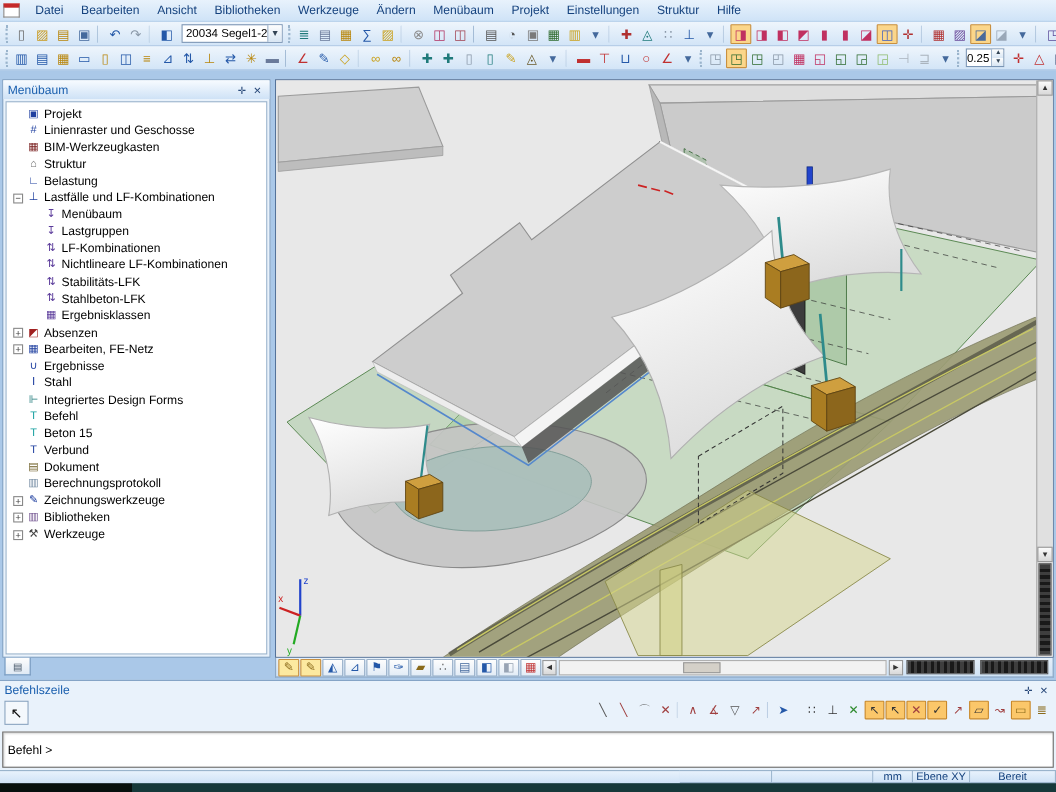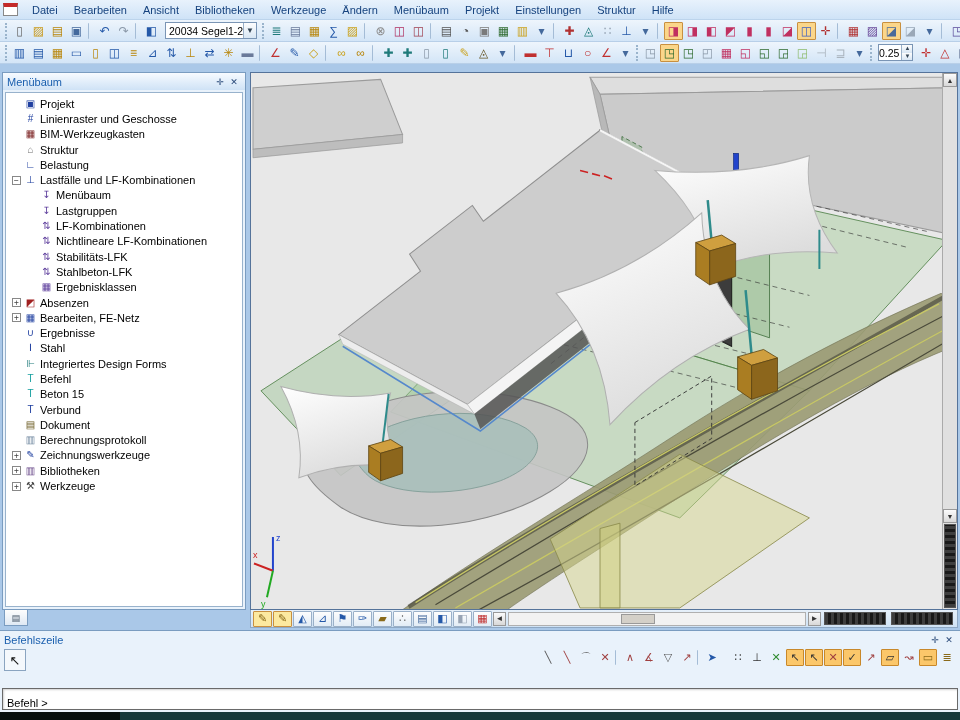--- a/index.html
+++ b/index.html
@@ -90,22 +90,22 @@
   .cmd-head .sp{flex:1;}
   .cmd-body{flex:1;display:flex;align-items:flex-start;padding:2px;}
   .cursor-btn{width:22px;height:22px;background:#f4f8fc;border:1px solid #8aa4c0;
               display:flex;align-items:center;justify-content:center;font-size:13px;color:#111;}
   .cmd-body .sp{flex:1;}
   .snapbar{display:flex;align-items:center;gap:1px;}
   .snap-btn{width:18px;height:17px;display:flex;align-items:center;justify-content:center;
             font-size:11px;border:1px solid transparent;border-radius:1px;}
   .snap-btn.active{background:#fbc76a;border-color:#c8882a;}
   .snap-btn.sep{width:5px;border:none;border-left:1px solid #a4bcd6;height:15px;color:transparent;}
-  .cmd-input{height:22px;background:#fff;border:1px solid #6a6a6a;box-shadow:inset 1px 1px 2px rgba(0,0,0,.18);
-             font-size:11px;color:#000;display:flex;align-items:flex-end;padding-left:4px;}
+  .cmd-input{height:33px;background:#fff;border:1px solid #6a6a6a;box-shadow:inset 1px 1px 2px rgba(0,0,0,.18);
+             font-size:11px;color:#000;display:flex;align-items:center;padding-left:4px;}
   
   .statusbar{height:12px;display:flex;flex:0 0 auto;background:#cfe2f6;font-size:10px;color:#15427e;}
   .status-cell{border:1px solid #9ab4cc;border-left:none;background:linear-gradient(#e8f2fc,#cfe2f6);
                display:flex;align-items:center;justify-content:center;white-space:nowrap;overflow:hidden;}
   .status-cell:first-child{border-left:1px solid #9ab4cc;}
   .status-fill{flex:1;background:linear-gradient(#e8f2fc,#cfe2f6);border-top:1px solid #9ab4cc;}
   .bottomstrip{height:8px;display:flex;flex:0 0 auto;}
   .bs-left{width:120px;background:#060f0d;}
   .bs-right{flex:1;background:#16383a;}
 </style>
@@ -583,18 +583,27 @@
           <span class="snap-btn" style="color: rgb(160, 64, 64);">↝</span>
           <span class="snap-btn active" style="color: rgb(138, 106, 26);">▭</span>
           <span class="snap-btn" style="color: rgb(138, 106, 26);">≣</span>
         </span>
     </div>
     <div class="cmd-input">
       <span>Befehl &gt;</span>
     </div>
   </div>
 
+  <div class="statusbar">
+
+    <span class="status-fill"></span>
+  <span class="status-cell" style="width: 84px;"></span>
+      <span class="status-cell" style="width: 92px;"></span>
+      <span class="status-cell" style="width: 36px;">mm</span>
+      <span class="status-cell" style="width: 52px;">Ebene XY</span>
+      <span class="status-cell" style="width: 78px;">Bereit</span>
+    </div>
 
   <div class="bottomstrip">
     <span class="bs-left"></span>
     <span class="bs-right"></span>
   </div>
 </div>
 
 </body></html>

